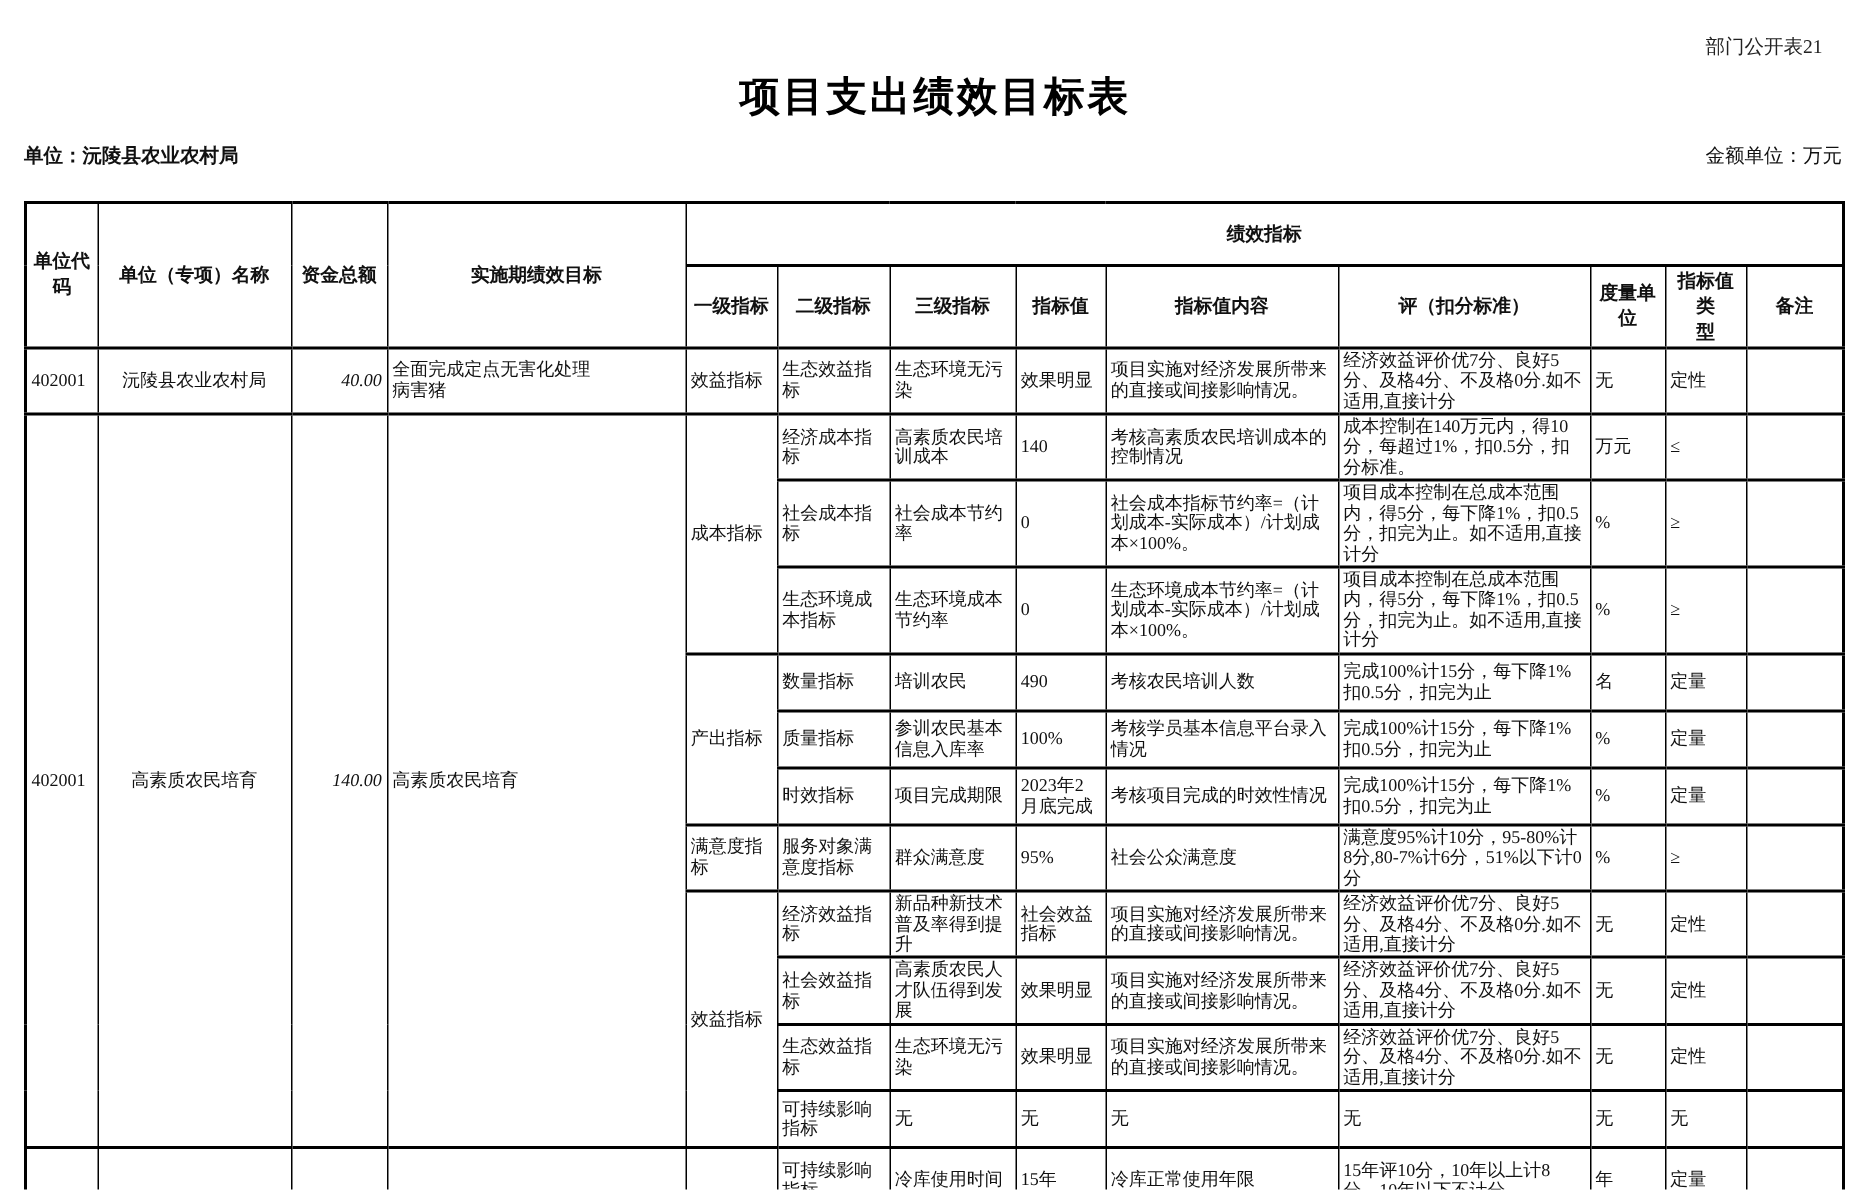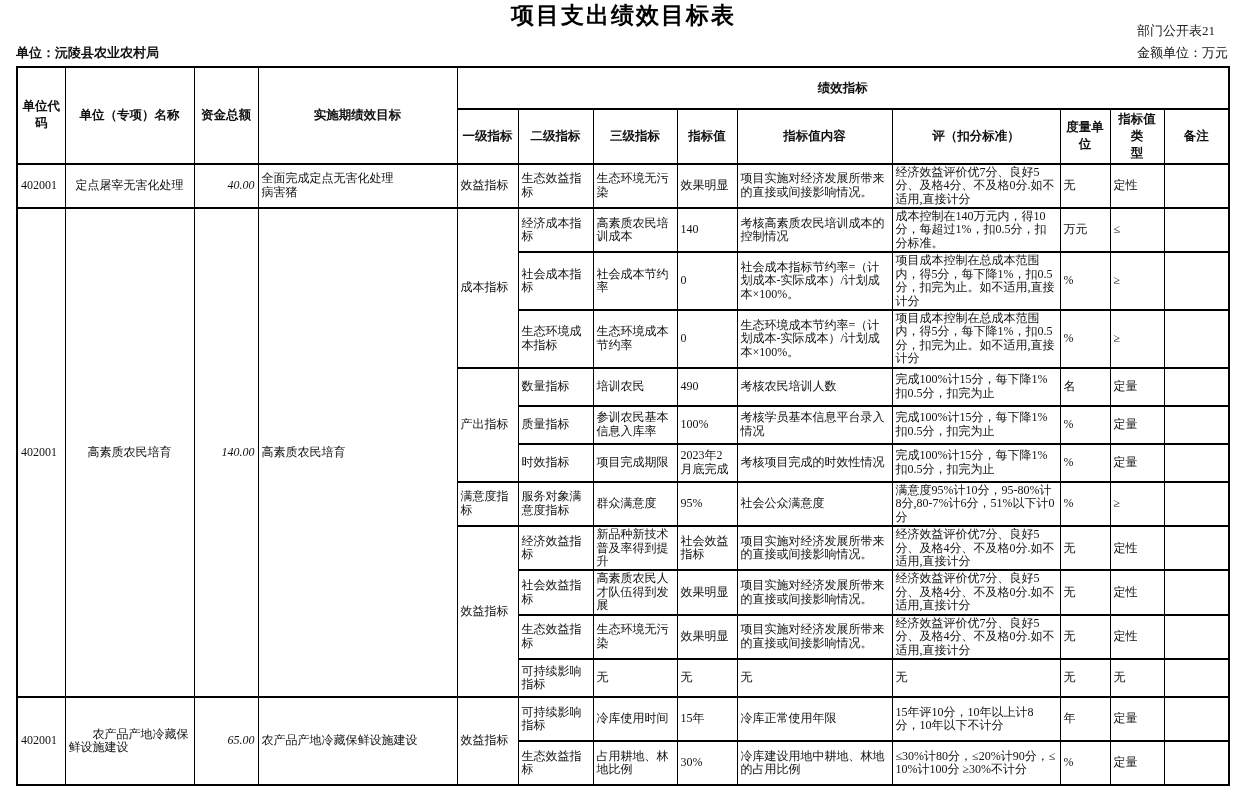--- a/index.html
+++ b/index.html
@@ -9,30 +9,31 @@
     color: #111;
     font-family: "Liberation Serif", "DejaVu Serif", serif;
     overflow: hidden;
     position: relative;
   }
   .corner {
     position: absolute; top: 22px; right: 32px;
     font-size: 13px; color: #222;
   }
   .title {
+    margin-top: 46px;
     text-align: center;
     font-family: "DejaVu Sans", "Liberation Sans", sans-serif;
     font-weight: bold;
-    font-size: 23px;
+    font-size: 27px;
     letter-spacing: 2px;
     color: #000;
   }
   .meta {
     width: 1212px;
-    margin: 13px 0 4px 16px;
+    margin: 13px 0 21px 16px;
     display: flex;
     justify-content: space-between;
     align-items: flex-end;
     font-size: 13px;
   }
   .meta .left { font-weight: bold; }
   .meta .right { font-weight: normal; }
   table.perf {
     margin-left: 16px;
     width: 1212px;
@@ -115,21 +116,21 @@
       <th>评（扣分标准）</th>
       <th>度量单
 位</th>
       <th>指标值类
 型</th>
       <th>备注</th>
     </tr>
 
     <tr class="r1">
       <td class="code">402001</td>
-      <td class="center">定点屠宰无害化处理</td>
+      <td class="center">沅陵县农业农村局</td>
       <td class="num">40.00</td>
       <td class="pre">全面完成定点无害化处理
 病害猪</td>
       <td>效益指标</td>
       <td>生态效益指标</td>
       <td>生态环境无污染</td>
       <td>效果明显</td>
       <td>项目实施对经济发展所带来的直接或间接影响情况。</td>
       <td>经济效益评价优7分、良好5分、及格4分、不及格0分.如不适用,直接计分</td>
       <td>无</td>

